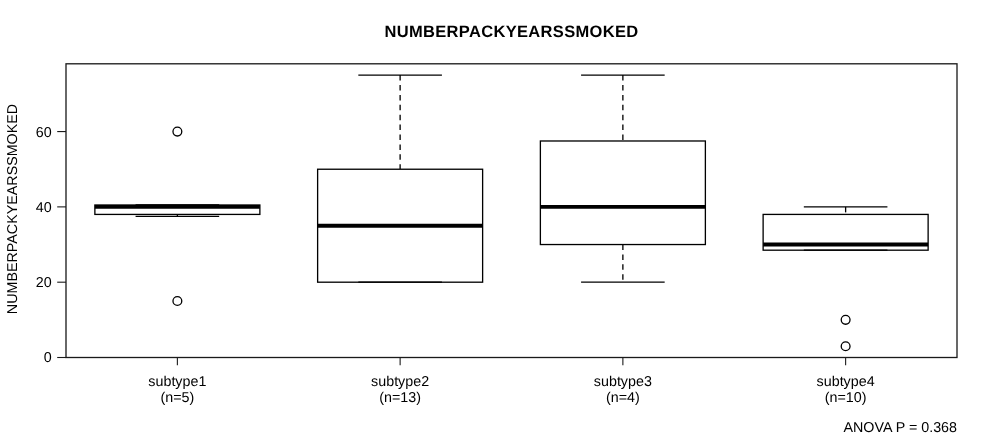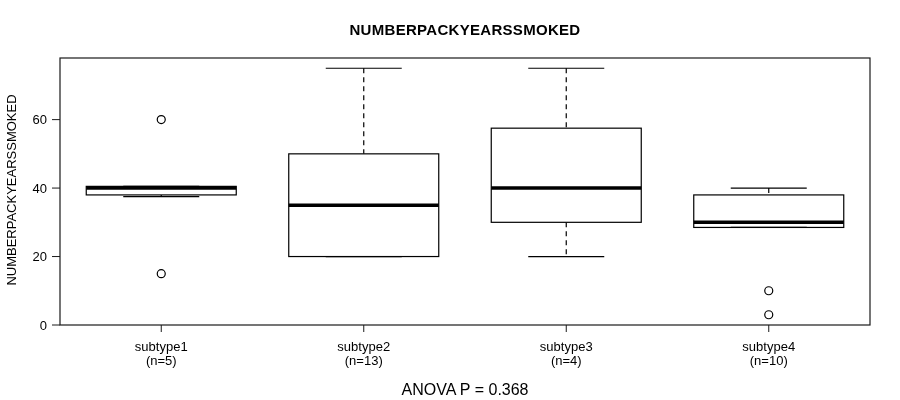--- a/index.html
+++ b/index.html
@@ -16,21 +16,21 @@
     text-align: center; font-size: 15px; font-weight: bold;
     letter-spacing: 0.3px; white-space: nowrap;
   }
   .y-axis-title {
     position: absolute; top: 190px; left: 11px;
     transform: translate(-50%, -50%) rotate(-90deg);
     font-size: 13px; white-space: nowrap;
   }
   .caption {
     position: absolute; top: 381px; left: 60px; width: 810px;
-    text-align: center; font-size: 16px; white-space: nowrap;
+    text-align: right; font-size: 13px; white-space: nowrap;
   }
   #chart-svg { position: absolute; top: 0; left: 0; }
   #chart-svg text {
     font-family: "Liberation Sans", sans-serif;
     font-size: 13px; fill: #000;
   }
 </style>
 </head>
 <body>
 

